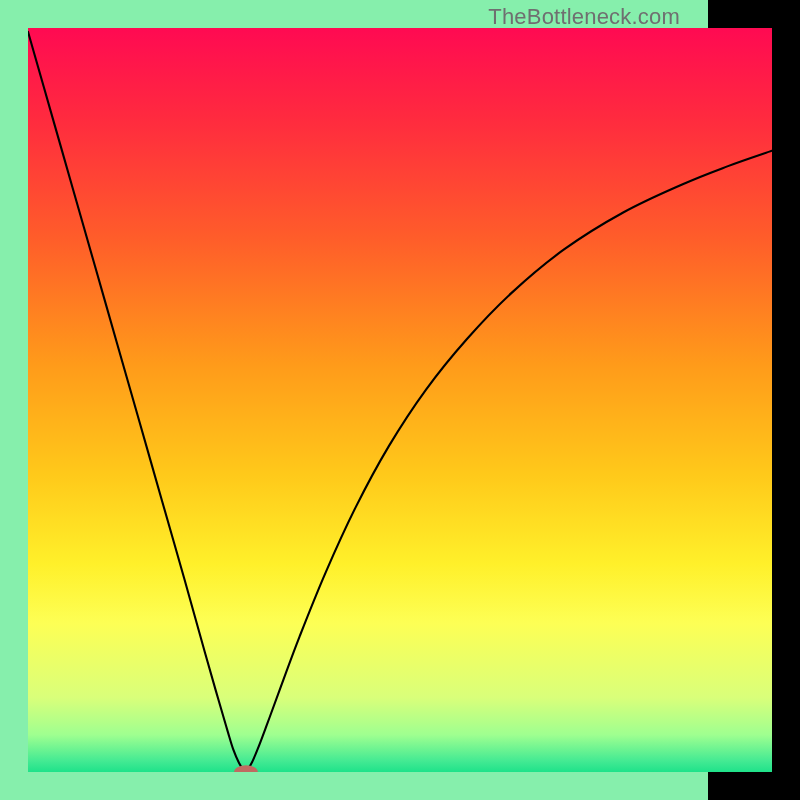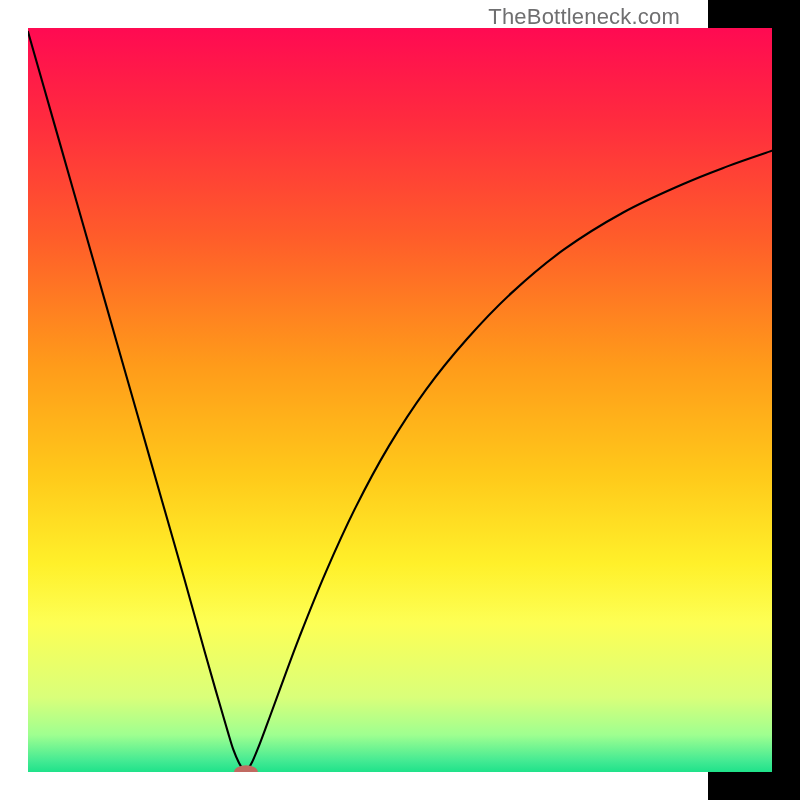--- a/index.html
+++ b/index.html
@@ -10,21 +10,21 @@
     overflow: hidden;
     background: #000;
     font-family: Arial, Helvetica, sans-serif;
   }
   .frame {
     position: absolute;
     top: 0;
     left: 0;
     width: 708px;
     height: 800px;
-    background: #ffffff;
+    background: #86efac;
   }
   .plot-area {
     position: absolute;
     top: 28px;
     left: 28px;
     width: 744px;
     height: 744px;
     overflow: hidden;
   }
   svg.bg, svg.curve, svg.marker {

